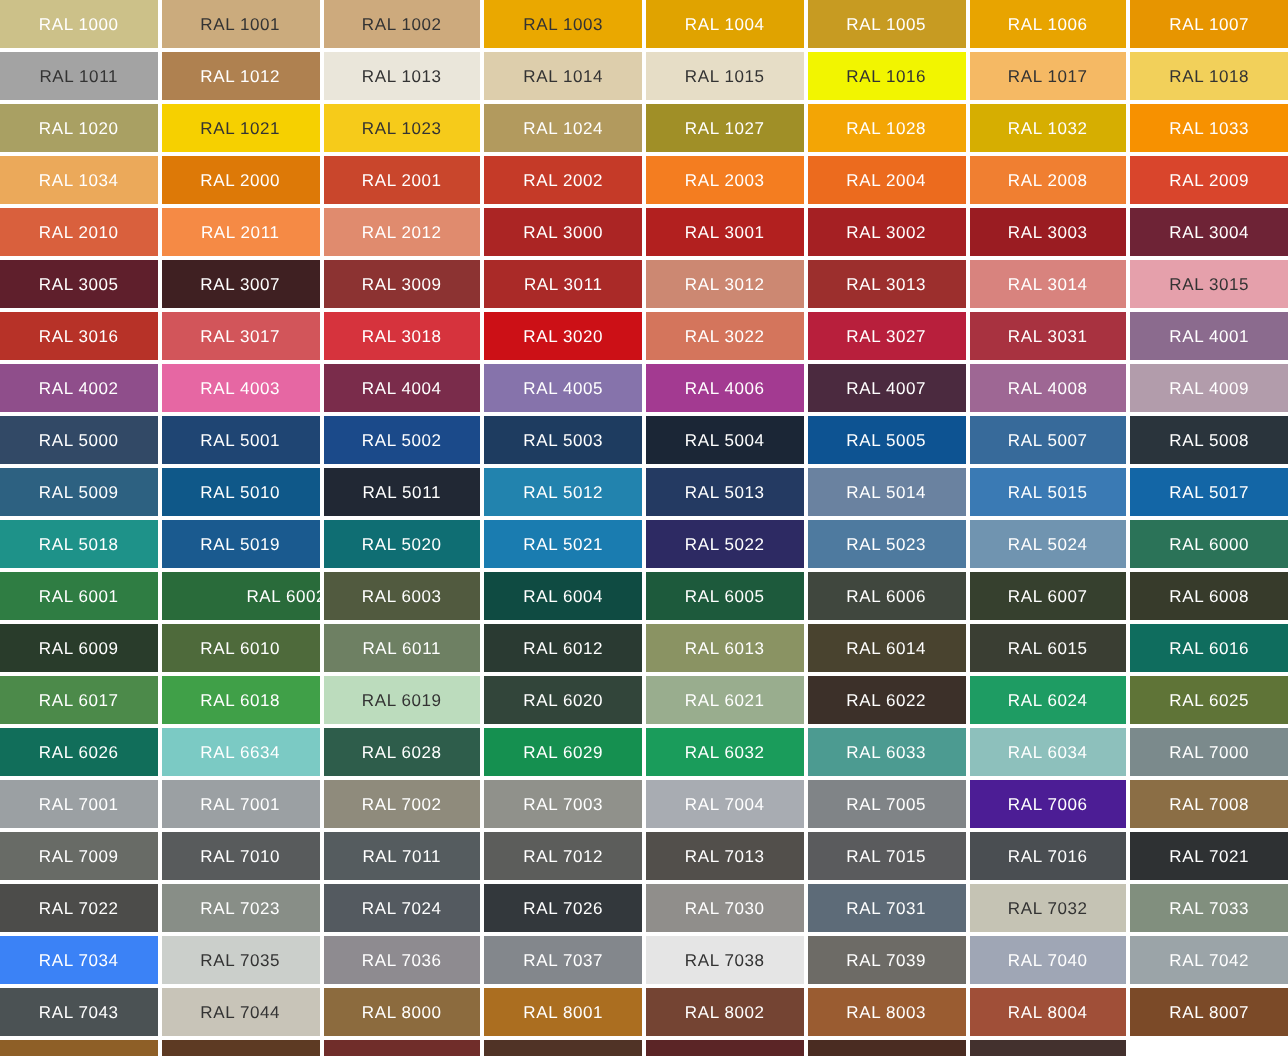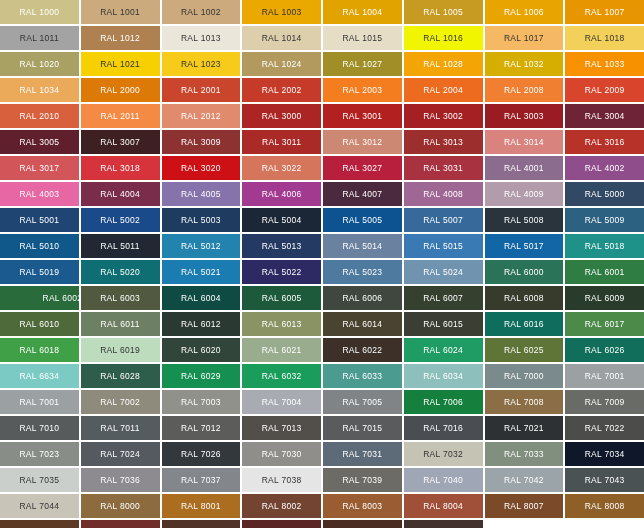--- a/index.html
+++ b/index.html
@@ -180,20 +180,23 @@
     </div>
     <div class="swatch" style="background: rgb(204, 136, 114);">
       <span class="swatch-label" style="color: rgb(255, 255, 255);">RAL 3012</span>
     </div>
     <div class="swatch" style="background: rgb(156, 47, 45);">
       <span class="swatch-label" style="color: rgb(255, 255, 255);">RAL 3013</span>
     </div>
     <div class="swatch" style="background: rgb(216, 131, 126);">
       <span class="swatch-label" style="color: rgb(255, 255, 255);">RAL 3014</span>
     </div>
+    <div class="swatch" style="background: rgb(229, 160, 171);">
+      <span class="swatch-label" style="color: rgb(51, 51, 51);">RAL 3015</span>
+    </div>
     <div class="swatch" style="background: rgb(183, 50, 40);">
       <span class="swatch-label" style="color: rgb(255, 255, 255);">RAL 3016</span>
     </div>
     <div class="swatch" style="background: rgb(210, 85, 90);">
       <span class="swatch-label" style="color: rgb(255, 255, 255);">RAL 3017</span>
     </div>
     <div class="swatch" style="background: rgb(214, 51, 61);">
       <span class="swatch-label" style="color: rgb(255, 255, 255);">RAL 3018</span>
     </div>
     <div class="swatch" style="background: rgb(204, 16, 22);">
@@ -414,21 +417,21 @@
     </div>
     <div class="swatch" style="background: rgb(144, 145, 139);">
       <span class="swatch-label" style="color: rgb(255, 255, 255);">RAL 7003</span>
     </div>
     <div class="swatch" style="background: rgb(168, 172, 178);">
       <span class="swatch-label" style="color: rgb(255, 255, 255);">RAL 7004</span>
     </div>
     <div class="swatch" style="background: rgb(128, 132, 135);">
       <span class="swatch-label" style="color: rgb(255, 255, 255);">RAL 7005</span>
     </div>
-    <div class="swatch" style="background: #15803d;">
+    <div class="swatch" style="background: #4c1d95;">
       <span class="swatch-label" style="color: rgb(255, 255, 255);">RAL 7006</span>
     </div>
     <div class="swatch" style="background: rgb(139, 110, 69);">
       <span class="swatch-label" style="color: rgb(255, 255, 255);">RAL 7008</span>
     </div>
     <div class="swatch" style="background: rgb(104, 107, 102);">
       <span class="swatch-label" style="color: rgb(255, 255, 255);">RAL 7009</span>
     </div>
     <div class="swatch" style="background: rgb(88, 91, 92);">
       <span class="swatch-label" style="color: rgb(255, 255, 255);">RAL 7010</span>
@@ -468,21 +471,21 @@
     </div>
     <div class="swatch" style="background: rgb(93, 107, 120);">
       <span class="swatch-label" style="color: rgb(255, 255, 255);">RAL 7031</span>
     </div>
     <div class="swatch" style="background: rgb(197, 195, 180);">
       <span class="swatch-label" style="color: rgb(51, 51, 51);">RAL 7032</span>
     </div>
     <div class="swatch" style="background: rgb(129, 143, 126);">
       <span class="swatch-label" style="color: rgb(255, 255, 255);">RAL 7033</span>
     </div>
-    <div class="swatch" style="background: #0f172a;">
+    <div class="swatch" style="background: #3b82f6;">
       <span class="swatch-label" style="color: rgb(255, 255, 255);">RAL 7034</span>
     </div>
     <div class="swatch" style="background: rgb(203, 207, 203);">
       <span class="swatch-label" style="color: rgb(51, 51, 51);">RAL 7035</span>
     </div>
     <div class="swatch" style="background: rgb(142, 139, 144);">
       <span class="swatch-label" style="color: rgb(255, 255, 255);">RAL 7036</span>
     </div>
     <div class="swatch" style="background: rgb(131, 135, 140);">
       <span class="swatch-label" style="color: rgb(255, 255, 255);">RAL 7037</span>

